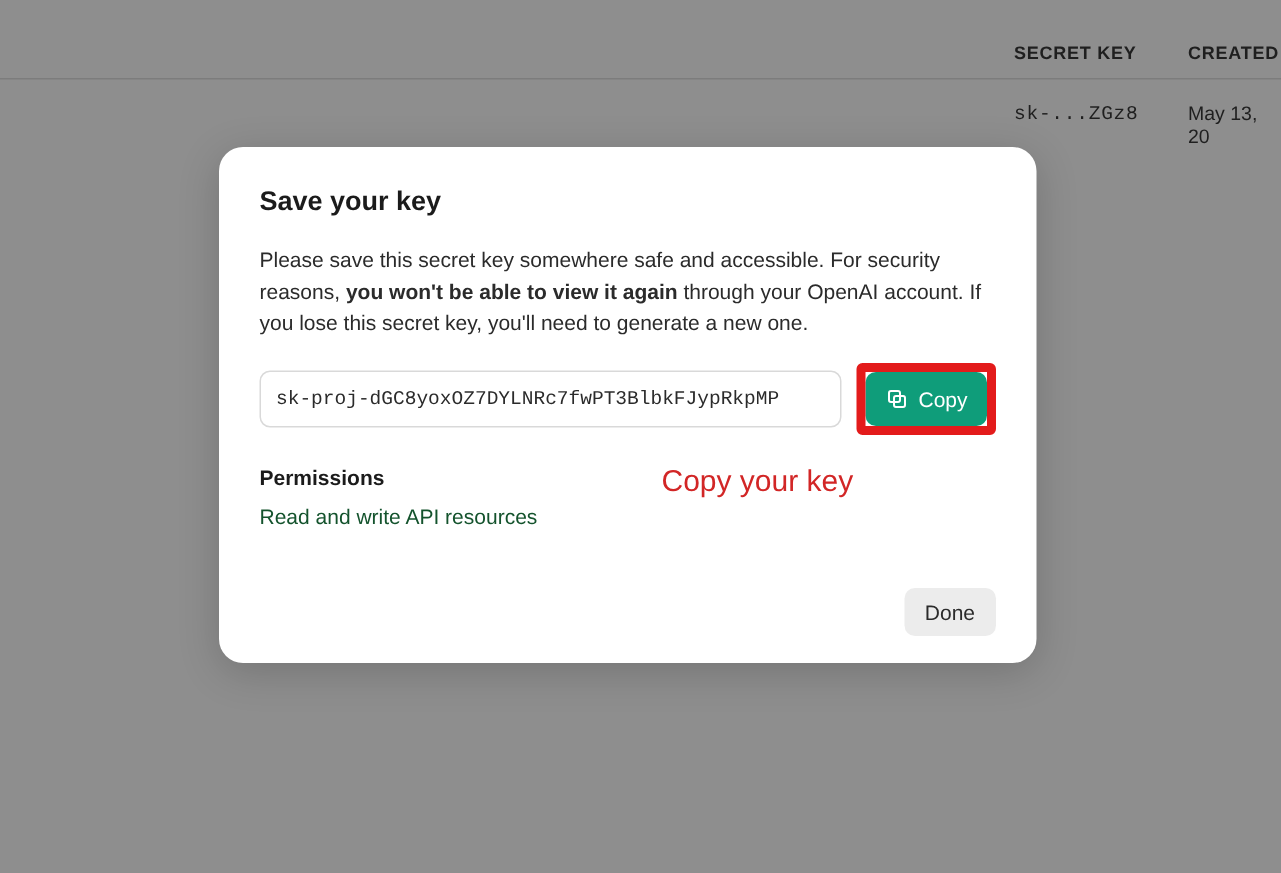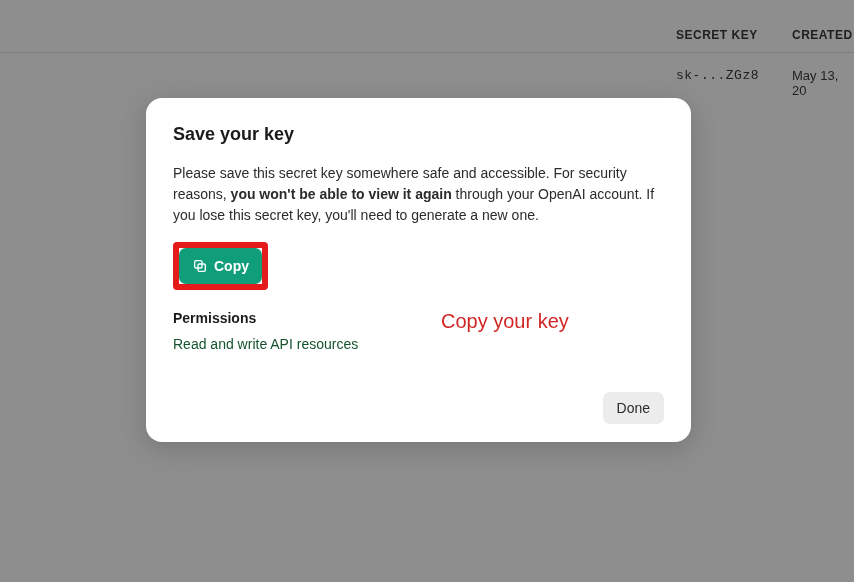--- a/index.html
+++ b/index.html
@@ -102,21 +102,21 @@
       display: inline-flex;
       align-items: center;
       gap: 6px;
       background: #0f9d7a;
       color: #ffffff;
       border: none;
       border-radius: 7px;
       height: 36px;
       padding: 0 13px;
       font-size: 14px;
-      font-weight: 700;
+      font-weight: 400;
       cursor: pointer;
       text-align: right;
     }
     .copy-btn svg { width: 16px; height: 16px; display: block; }
     .perm-title {
       font-size: 14px;
       font-weight: 600;
       color: #1b1b1b;
       margin-bottom: 10px;
     }
@@ -163,20 +163,21 @@
     <span class="bg-date-val">May 13, 20</span>
   </div>
 </div>
 
 <div class="modal">
   <div class="modal-title">Save your key</div>
   <p class="modal-desc">
     <span>Please save this secret key somewhere safe and accessible. For security reasons, </span><b>you won't be able to view it again</b><span> through your OpenAI account. If you lose this secret key, you'll need to generate a new one.</span>
   </p>
   <div class="key-row">
+    <div class="key-input">sk-proj-dGC8yoxOZ7DYLNRc7fwPT3BlbkFJypRkpMP</div>
     <div class="copy-wrap">
       <button class="copy-btn">
         <span>
           <svg viewBox="0 0 24 24" fill="none" stroke="currentColor" stroke-width="2" stroke-linecap="round" stroke-linejoin="round">
             <rect x="9" y="9" width="11" height="11" rx="2"></rect>
             <rect x="4" y="4" width="11" height="11" rx="2"></rect>
           </svg>
         </span>
         <span>Copy</span>
       </button>

